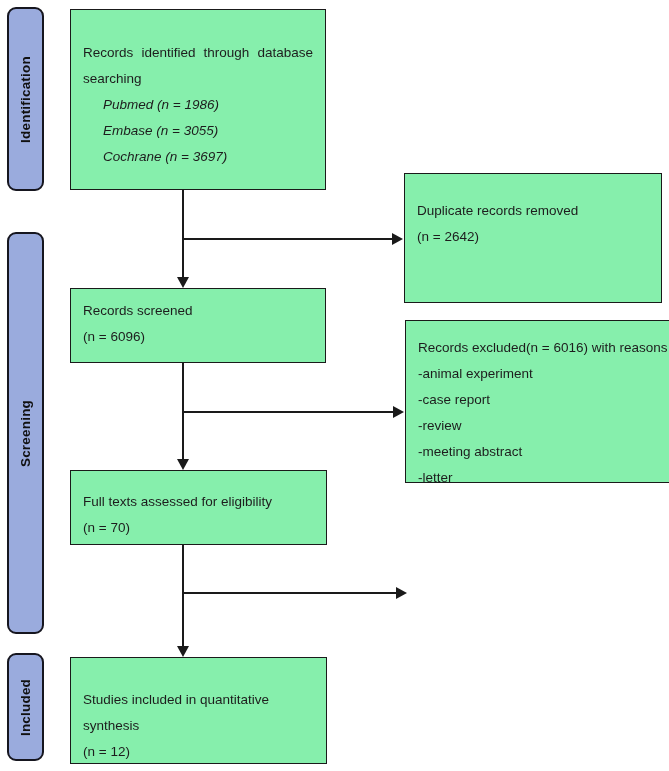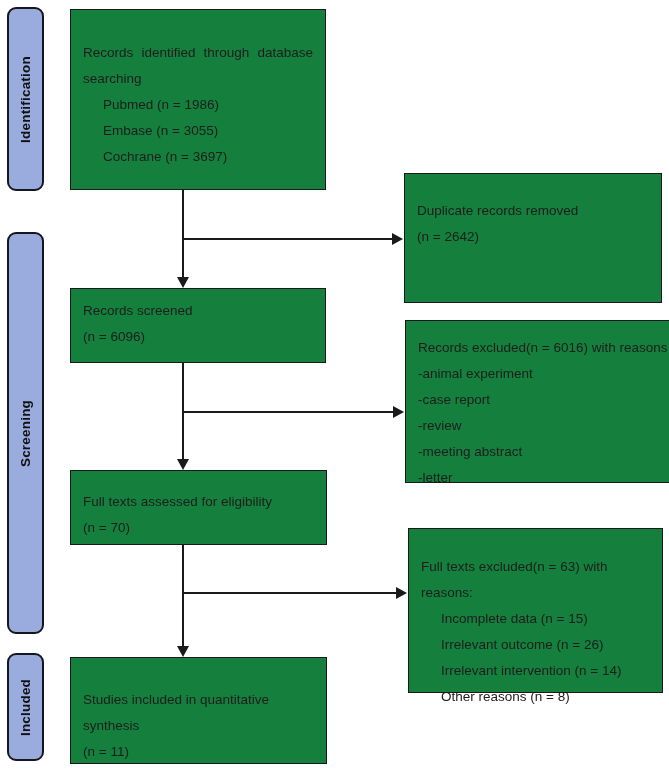--- a/index.html
+++ b/index.html
@@ -33,32 +33,32 @@
     transform: rotate(-90deg);
     white-space: nowrap;
     font-size: 13.5px;
     font-weight: bold;
     color: #111111;
     letter-spacing: 0.2px;
   }
   
   .box {
     position: absolute;
-    background: #15803d;
+    background: #86efac;
     border: 1.6px solid #1a1a1a;
     box-sizing: border-box;
     font-size: 13.5px;
     line-height: 26px;
   }
   .box .line { padding: 0 12px; }
   .box .line.justify {
     text-align: justify;
     text-justify: inter-word;
   }
-  .box .line.indent { padding-left: 32px; }
+  .box .line.indent { padding-left: 32px; font-style: italic; }
   
   .aline {
     position: absolute;
     background: #1a1a1a;
   }
   .ahead-down {
     position: absolute;
     width: 0; height: 0;
     border-left: 6px solid transparent;
     border-right: 6px solid transparent;
@@ -111,31 +111,24 @@
     <div class="line">-review</div>
     <div class="line">-meeting abstract</div>
     <div class="line">-letter</div>
   </div>
 
   <div class="box" style="left:70px; top:470px; width:257px; height:75px; padding-top:18px;">
     <div class="line">Full texts assessed for eligibility</div>
     <div class="line">(n = 70)</div>
   </div>
 
-  <div class="box" style="left:408px; top:528px; width:255px; height:165px; padding-top:25px;">
-    <div class="line">Full texts excluded(n = 63) with reasons:</div>
-    <div class="line indent">Incomplete data (n = 15)</div>
-    <div class="line indent">Irrelevant outcome (n = 26)</div>
-    <div class="line indent">Irrelevant intervention (n = 14)</div>
-    <div class="line indent">Other reasons (n = 8)</div>
-  </div>
 
   <div class="box" style="left:70px; top:657px; width:257px; height:107px; padding-top:29px;">
     <div class="line">Studies included in quantitative synthesis</div>
-    <div class="line">(n = 11)</div>
+    <div class="line">(n = 12)</div>
   </div>
 
   <div class="aline" style="left:182px; top:190px; width:2px; height:88px;"></div>
   <div class="ahead-down" style="left:177px; top:277px;"></div>
 
   <div class="aline" style="left:183px; top:238px; width:211px; height:2px;"></div>
   <div class="ahead-right" style="left:392px; top:233px;"></div>
 
   <div class="aline" style="left:182px; top:363px; width:2px; height:97px;"></div>
   <div class="ahead-down" style="left:177px; top:459px;"></div>

